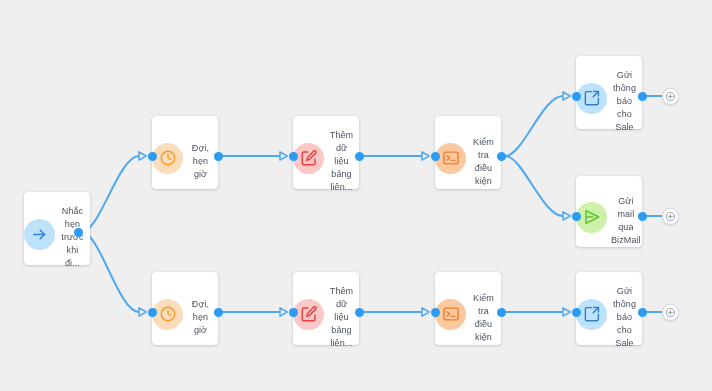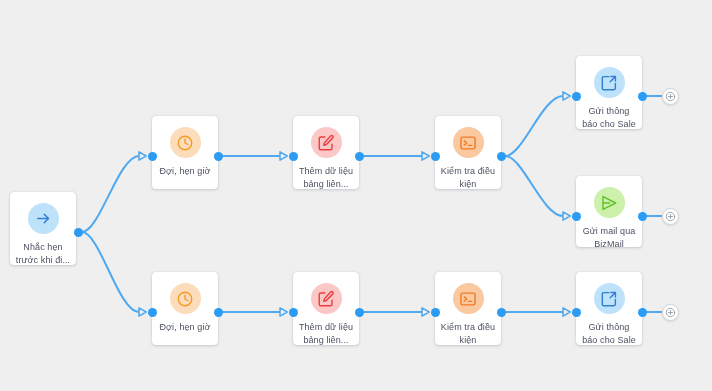--- a/index.html
+++ b/index.html
@@ -25,21 +25,21 @@
     height: 391px;
     pointer-events: none;
   }
   .node {
     position: absolute;
     box-sizing: border-box;
     background: #ffffff;
     border-radius: 4px;
     box-shadow: 0 1px 3px rgba(90, 100, 120, 0.26), 0 0 1px rgba(90,100,120,0.30);
     display: flex;
-    flex-direction: column;
+    flex-direction: row;
     align-items: center;
     z-index: 5;
   }
   .node-icon {
     border-radius: 50%;
     display: flex;
     align-items: center;
     justify-content: center;
     flex: none;
   }
@@ -116,21 +116,21 @@
         <path d="M 363 312 L 422 312" fill="none" stroke="#4fa8f0" stroke-width="2" stroke-linecap="round"></path>
         <polygon points="422,307.8 429.2,312 422,316.2" fill="#efefef" stroke="#4fa8f0" stroke-width="1.5" stroke-linejoin="round"></polygon>
       </g>
       <g>
         <path d="M 505 312 L 563 312" fill="none" stroke="#4fa8f0" stroke-width="2" stroke-linecap="round"></path>
         <polygon points="563,307.8 570.2,312 563,316.2" fill="#efefef" stroke="#4fa8f0" stroke-width="1.5" stroke-linejoin="round"></polygon>
       </g>
     </svg>
 
   <div id="node-layer">
-      <div class="node" style="left: 10px; top: 192px; width: 66px; height: 73px; padding-top: 11px;">
+      <div class="node" style="left: 24px; top: 192px; width: 66px; height: 73px; padding-top: 11px;">
         <div class="node-icon" style="width: 31px; height: 31px; background: rgb(191, 226, 251);">
           <svg width="17" height="17" viewBox="0 0 24 24" fill="none" stroke="#2f7fd1" stroke-width="2.1" stroke-linecap="round" stroke-linejoin="round">
             <line x1="4" y1="12" x2="19" y2="12"></line>
             <polyline points="13,6 19,12 13,18"></polyline>
           </svg>
         </div>
         <div class="node-label">Nhắc hẹn trước khi đi...</div>
       </div>
       <div class="port" style="left: 73.5px; top: 227.5px;"></div>
       <div class="node" style="left: 152px; top: 116px; width: 66px; height: 73px; padding-top: 11px;">

